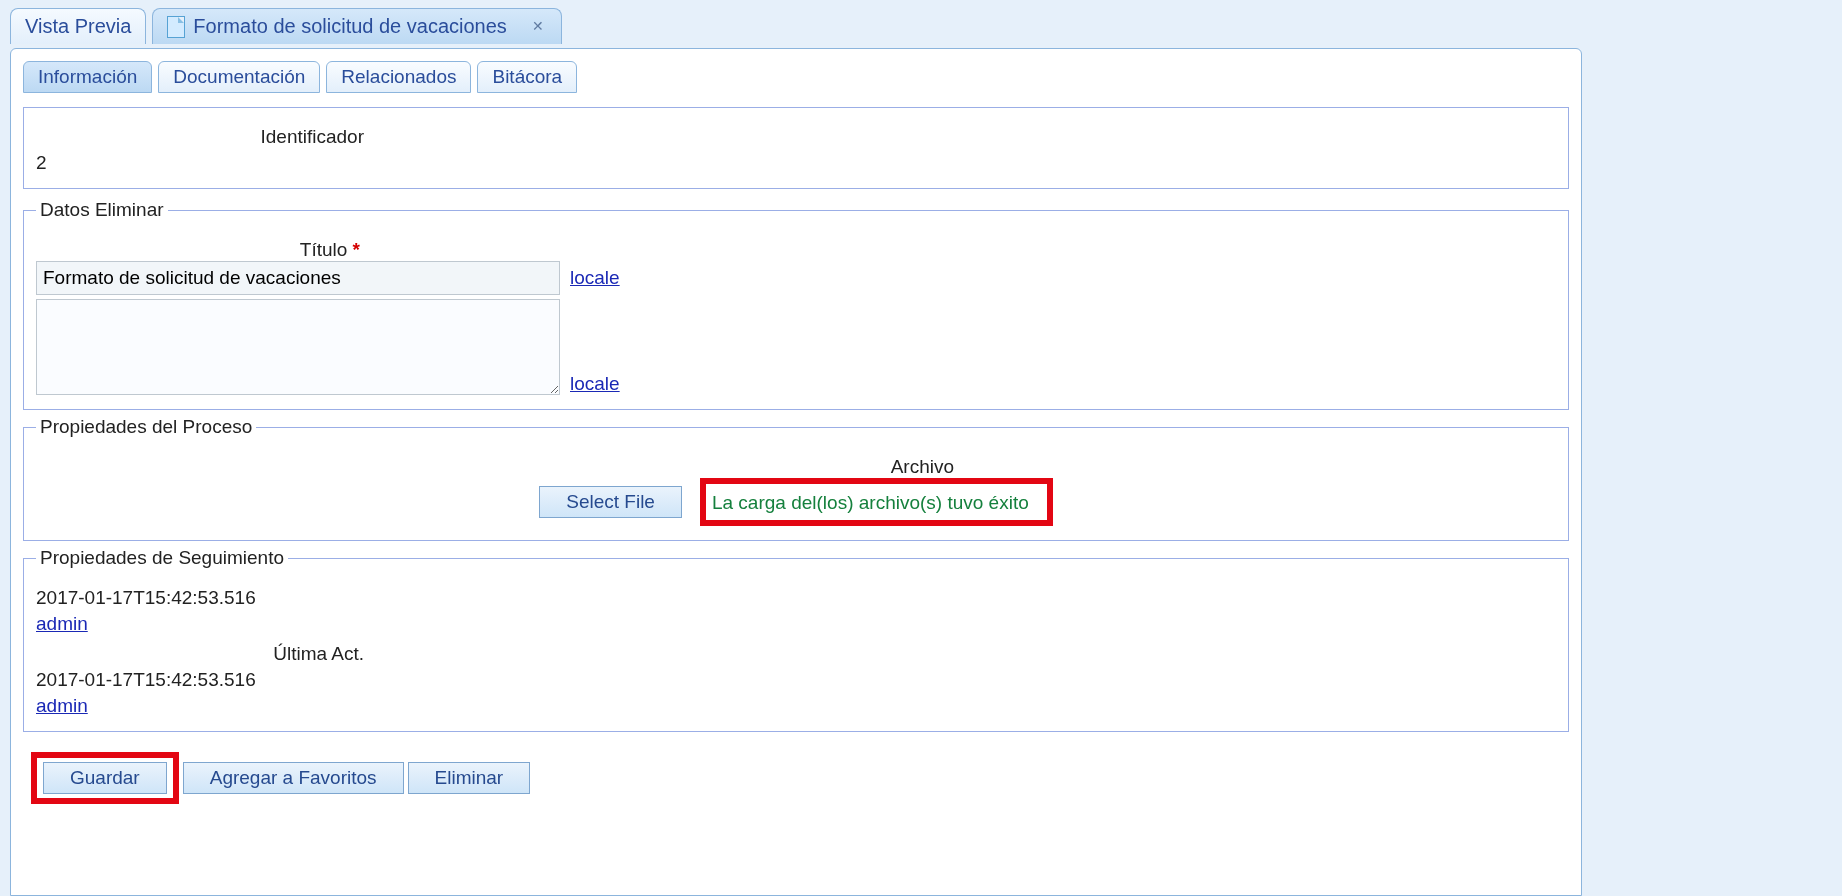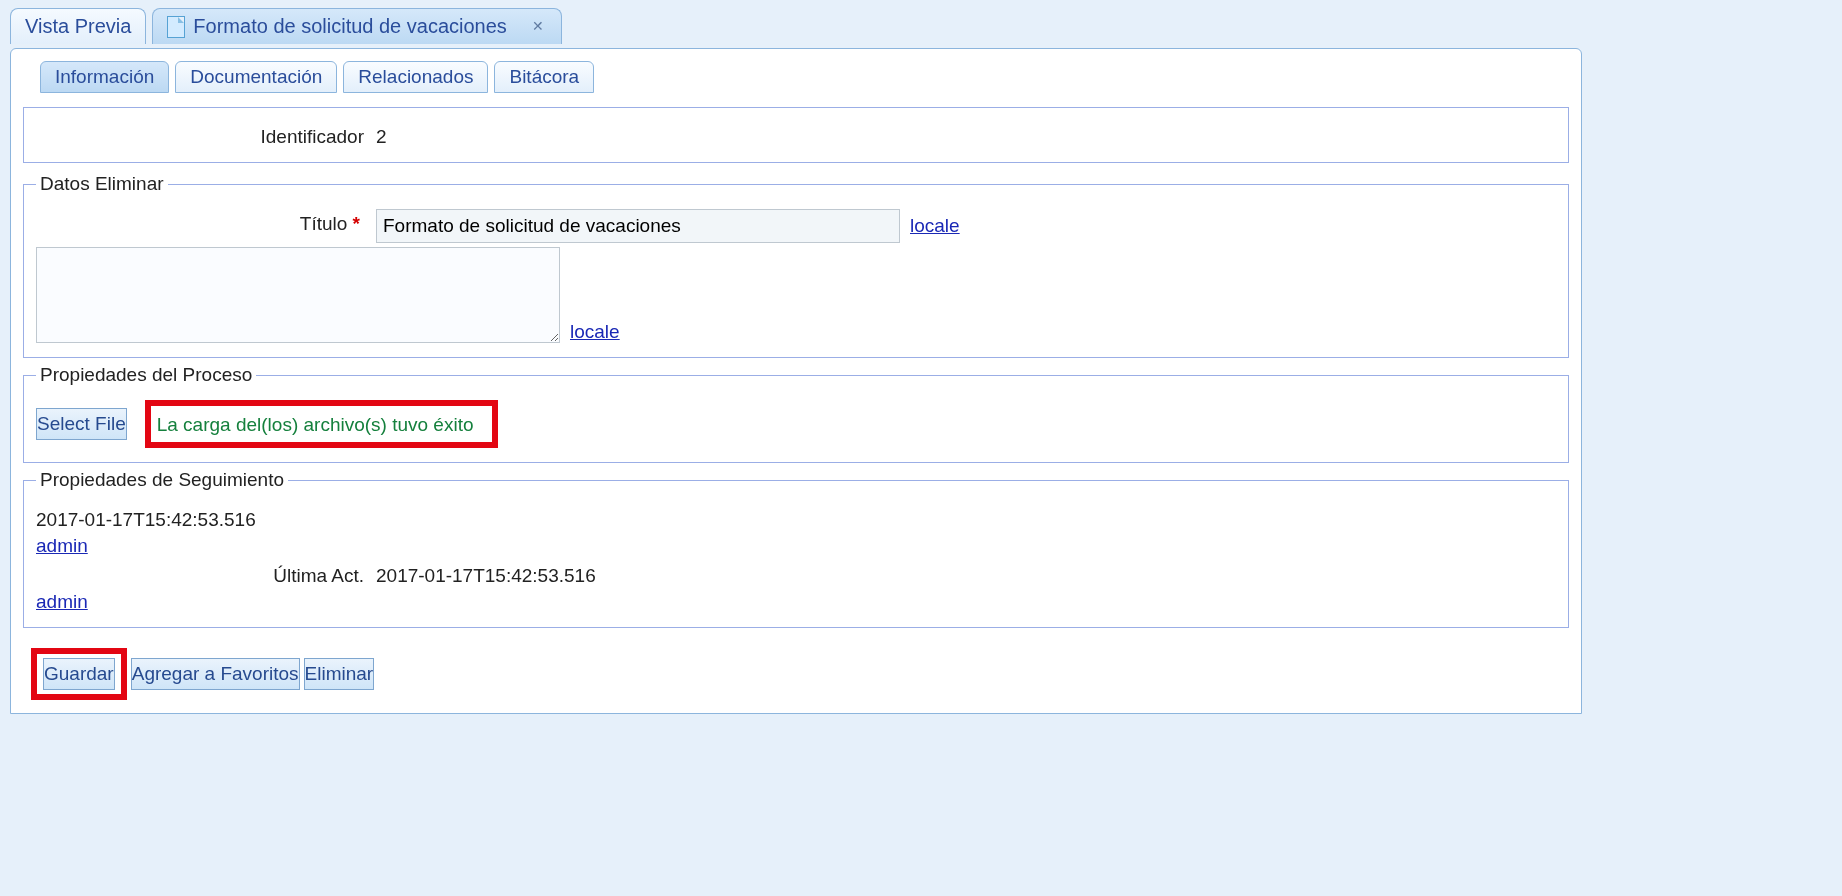--- a/index.html
+++ b/index.html
@@ -5,21 +5,21 @@
   html, body {
     margin: 0;
     padding: 0;
     font-family: "Lucida Grande", "Helvetica Neue", Arial, sans-serif;
     font-size: 19px;
     background: #e6f0fa;
     color: #222;
   }
   .workspace {
     width: 1842px;
-    height: 714px;
+    height: 896px;
     background: #e6f0fa;
     position: relative;
     box-sizing: border-box;
   }
   
   .outer-tabstrip {
     display: flex;
     align-items: flex-end;
     padding: 8px 10px 0 10px;
     gap: 6px;
@@ -91,21 +91,20 @@
     border: 1px solid #8cb5dd;
     border-top-left-radius: 6px;
     border-top-right-radius: 6px;
     background: linear-gradient(#f9fcff, #e3effb);
     color: #2a4d9b;
     cursor: pointer;
     font-size: 19px;
   }
   .inner-tab.active {
     background: linear-gradient(#d5e8fa, #bcd9f3);
-    margin-left: 17px;
   }
   
   .ident-box {
     border: 1px solid #9baee6;
     padding: 10px 12px;
     margin: 0 0 10px 0;
   }
   
   fieldset {
     border: 1px solid #9baee6;
@@ -114,20 +113,21 @@
   }
   fieldset > legend {
     padding: 0 4px;
     color: #222;
     font-size: 19px;
   }
   .form-row {
     display: flex;
     align-items: flex-start;
     margin: 4px 0;
+    flex-direction: column;
   }
   .form-label {
     width: 340px;
     text-align: right;
     padding-right: 12px;
     padding-top: 4px;
     color: #222;
     box-sizing: border-box;
   }
   .form-value {
@@ -159,21 +159,21 @@
   }
   a.link {
     color: #1a28b5;
     text-decoration: underline;
     cursor: pointer;
     font-size: 19px;
   }
   .btn {
     display: inline-flex;
     align-items: center;
-    padding: 4px 0;
+    padding: 4px 26px;
     border: 1px solid #7ea6cf;
     background: linear-gradient(#eaf3fc, #cfe5f8);
     color: #264a8f;
     cursor: pointer;
     font: inherit;
     font-size: 19px;
   }
   .status-text {
     font-size: 19px;
     color: #15803d;
@@ -249,20 +249,21 @@
         <div class="form-value" style="align-items:flex-end;">
           <textarea class="txt" style=""></textarea>
           <a class="link">locale</a>
         </div>
       </div>
     </fieldset>
 
     <fieldset>
       <legend>Propiedades del Proceso</legend>
       <div class="form-row" style="align-items:center;">
+        <div class="form-label">Archivo</div>
         <div class="form-value">
           <button class="btn">Select File</button>
           <div class="highlight-box">
             <span class="status-text">La carga del(los) archivo(s) tuvo éxito</span>
           </div>
         </div>
       </div>
     </fieldset>
 
     <fieldset>

